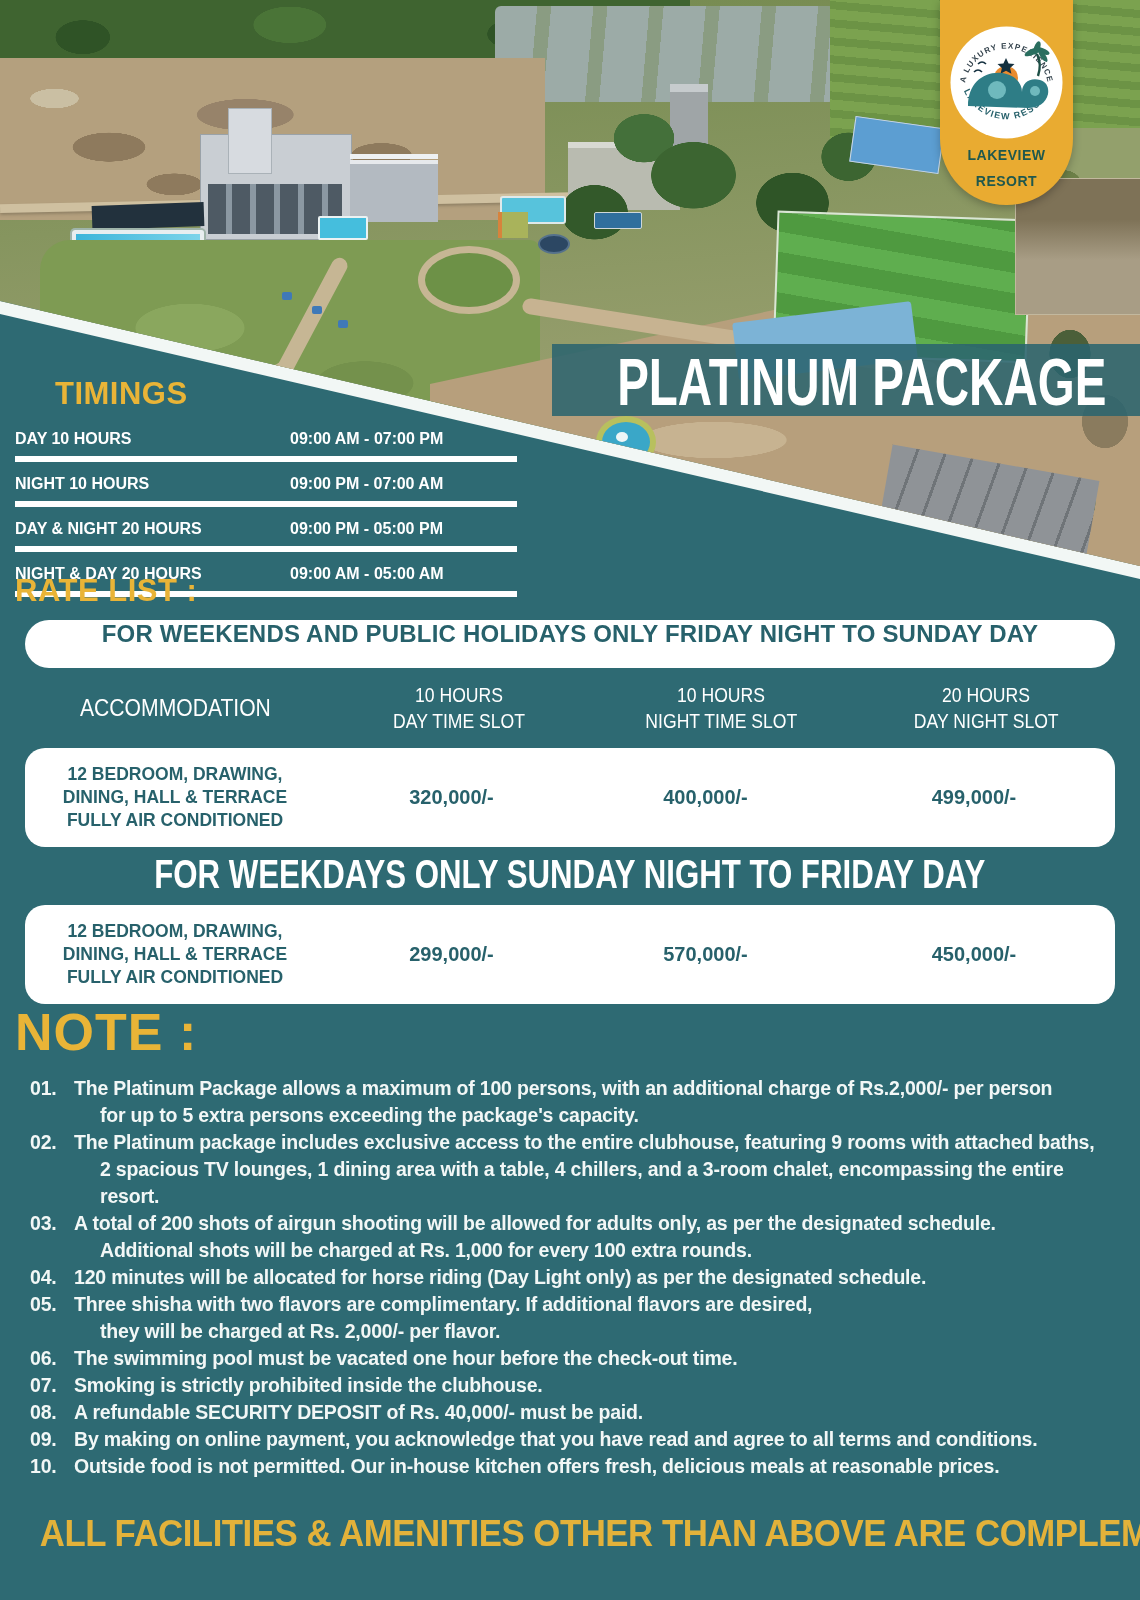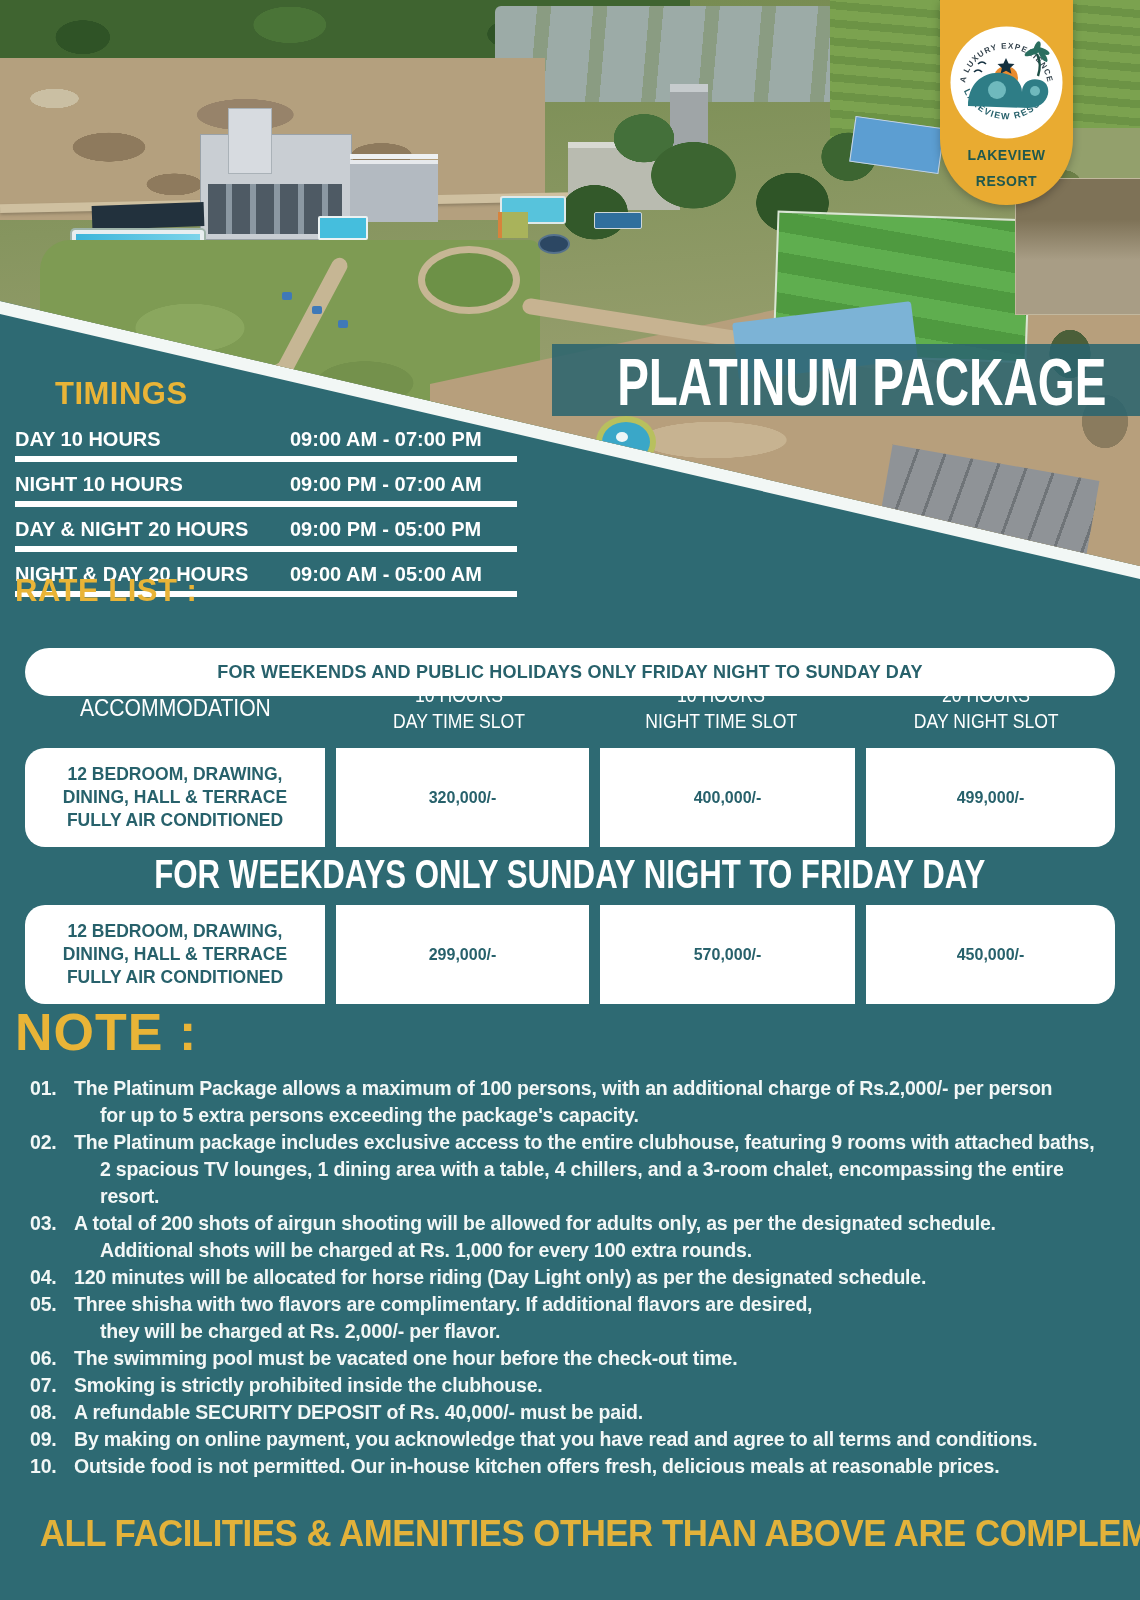--- a/index.html
+++ b/index.html
@@ -91,42 +91,42 @@
   .badge-text { position:absolute; left:0; top:142px; width:133px; text-align:center;
     color:#20584d; font-weight:800; font-size:14px; line-height:26px; letter-spacing:.5px; }
   
   .plat-banner { position:absolute; left:552px; top:344px; width:588px; height:72px;
     background:rgba(42,100,110,.87); display:flex; align-items:flex-start; justify-content:center;padding-left:16px; }
   .plat-banner span { color:#fff; font-weight:800; font-size:66px; white-space:nowrap;
     transform:scaleX(.72); letter-spacing:0; }
   
   .timings-head { position:absolute; left:55px; top:376px; color:#e9b437; font-size:31px; font-weight:800; letter-spacing:.5px; }
   .timings { position:absolute; left:15px; top:424px; width:502px; }
-  .t-row { display:flex; color:#fff; font-weight:800; font-size:20px; height:30px; align-items:center; }
+  .t-row { display:flex; color:#fff; font-weight:800; font-size:16px; height:30px; align-items:center; }
   .t-label { width:275px; }
   .t-bar { height:6px; background:#fff; margin:2px 0 7px 0; }
   
   .rate-head { position:absolute; left:15px; top:573px; color:#e9b437; font-size:31px; font-weight:800; letter-spacing:.5px; }
   .wk-banner { position:absolute; left:25px; top:620px; width:1090px; height:48px; background:#fff;
-    border-radius:26px; display:flex; align-items:center; justify-content:center;
-    color:#27616b; font-weight:800; font-size:18px; letter-spacing:.2px;margin-top:28px; }
+    border-radius:26px; display:flex; align-items:flex-start; justify-content:center;
+    color:#27616b; font-weight:800; font-size:24px; letter-spacing:.2px; }
   .hdr-row { position:absolute; left:25px; top:676px; width:1090px; height:64px; display:grid;
     grid-template-columns:300px 253px 255px 1fr; column-gap:8px; color:#fff; }
   .hdr-cell { display:flex; flex-direction:column; align-items:center; justify-content:center;
     font-weight:400; font-size:20px; line-height:26px; }
   .cond { display:inline-block; transform:scaleX(.88); white-space:nowrap; text-align:center; }
   .acc-hdr { font-size:24px; }
   .price-row { position:absolute; left:25px; width:1090px; height:99px; display:grid;
-    grid-template-columns:300px 253px 255px 1fr; column-gap:11px; }
+    grid-template-columns:300px 253px 255px 1fr; column-gap:0; }
   .row1 { top:748px; } .row2 { top:905px; }
   .cell { background:#fff; display:flex; align-items:center; justify-content:center;
     color:#27616b; font-weight:800; }
   .cell.first { border-radius:20px 0 0 20px; font-size:17.5px; line-height:23px; text-align:center; flex-direction:column; }
   .cell.last { border-radius:0 20px 20px 0; }
-  .cell.price { font-size:16px; }
+  .cell.price { font-size:20px; }
   .wd-banner { position:absolute; left:0; top:848px; width:1140px; height:52px;
     display:flex; align-items:center; justify-content:center; }
   .wd-banner span { color:#fff; font-weight:800; font-size:40px; white-space:nowrap; transform:scaleX(.78); }
   
   .note-head { position:absolute; left:15px; top:1002px; color:#e9b437; font-size:52px; font-weight:800; letter-spacing:1px; }
   .notes { position:absolute; left:30px; top:1075px; width:1090px; color:#f2f7f6;
     font-size:19.5px; font-weight:700; line-height:27px; letter-spacing:-.2px; }
   .note { display:flex; }
   .note-num { width:44px; flex:none; }
   .note-lines { flex:1; }

